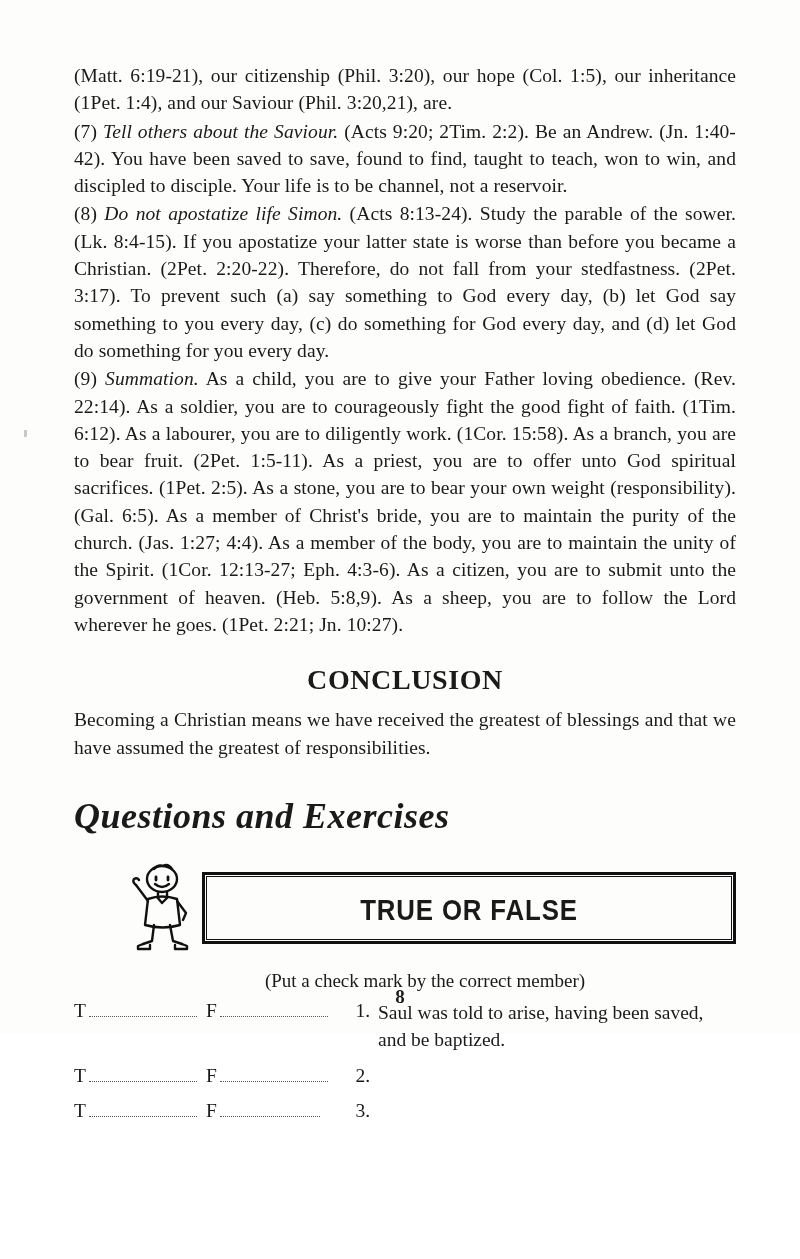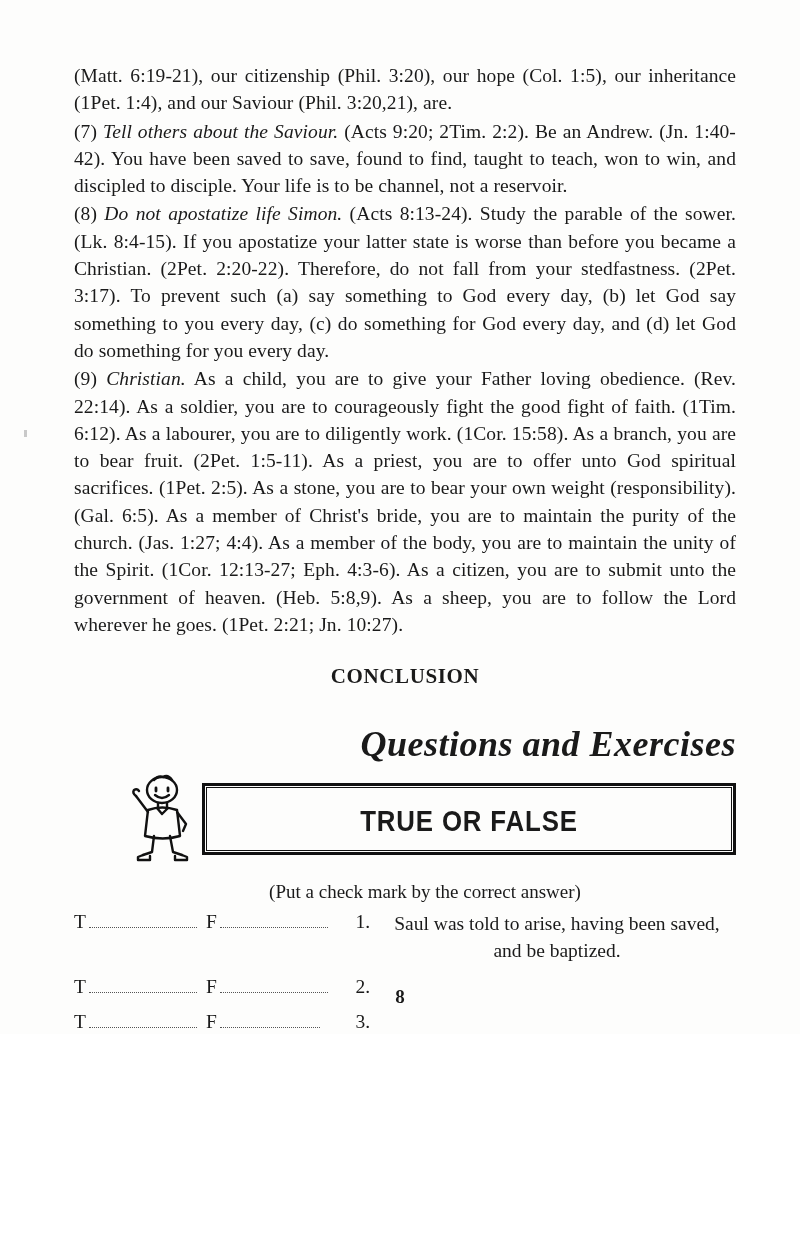--- a/index.html
+++ b/index.html
@@ -43,32 +43,32 @@
     text-indent: 28px;
   }
   i, .ital {
     font-style: italic;
     font-family: Liberation Serif, serif;
   }
   .conclusion-head {
     text-align: center;
     font-family: "Liberation Serif", serif;
     font-weight: bold;
-    font-size: 21px;
+    font-size: 28px;
     letter-spacing: 0.6px;
     margin: 26px 0 10px 0;
   }
   .qe-title {
-    text-align: right;
+    text-align: left;
     font-family: "Liberation Serif", serif;
     font-style: italic;
     font-weight: bold;
     font-size: 36px;
     letter-spacing: 0.5px;
-    margin: 34px 0 18px 0;
+    margin: 34px 0 35px 0;
   }
   .tf-box {
     position: relative;
     margin-top: 8px;
     height: 74px;
   }
   .tf-rect {
     position: absolute;
     left: 128px;
     top: 0;
@@ -143,21 +143,21 @@
   .q-num {
     flex: 0 0 34px;
     font-size: 19.5px;
     text-align: right;
     padding-right: 8px;
   }
   .q-text {
     font-size: 19.5px;
     line-height: 1.38;
     flex: 1;
-    text-align: center;
+    text-align: left;
   }
   .page-number {
     position: absolute;
     left: 0; right: 0;
     bottom: 26px;
     text-align: center;
     font-size: 19px;
     font-weight: bold;
   }
   .speck {
@@ -187,26 +187,27 @@
     </p>
 
     <p class="body-par indent">
       <span>(8)</span>
       <i>Do not apostatize life Simon.</i>
       <span>(Acts 8:13-24). Study the parable of the sower. (Lk. 8:4-15). If you apostatize your latter state is worse than before you became a Christian. (2Pet. 2:20-22). Therefore, do not fall from your stedfastness. (2Pet. 3:17). To prevent such (a) say something to God every day, (b) let God say something to you every day, (c) do something for God every day, and (d) let God do something for you every day.</span>
     </p>
 
     <p class="body-par indent">
       <span>(9)</span>
-      <i>Christian.</i>
+      <i>Summation.</i>
       <span>As a child, you are to give your Father loving obedience. (Rev. 22:14). As a soldier, you are to courageously fight the good fight of faith. (1Tim. 6:12). As a labourer, you are to diligently work. (1Cor. 15:58). As a branch, you are to bear fruit. (2Pet. 1:5-11). As a priest, you are to offer unto God spiritual sacrifices. (1Pet. 2:5). As a stone, you are to bear your own weight (responsibility). (Gal. 6:5). As a member of Christ's bride, you are to maintain the purity of the church. (Jas. 1:27; 4:4). As a member of the body, you are to maintain the unity of the Spirit. (1Cor. 12:13-27; Eph. 4:3-6). As a citizen, you are to submit unto the government of heaven. (Heb. 5:8,9). As a sheep, you are to follow the Lord wherever he goes. (1Pet. 2:21; Jn. 10:27).</span>
     </p>
 
     <div class="conclusion-head">CONCLUSION</div>
 
+    <p class="body-par indent">Becoming a Christian means we have received the greatest of blessings and that we have assumed the greatest of responsibilities.</p>
 
     <div class="qe-title">Questions and Exercises</div>
 
     <div class="tf-box">
       <svg class="mascot" viewBox="0 0 104 88">
         <g fill="none" stroke="#111" stroke-width="2.4" stroke-linecap="round" stroke-linejoin="round">
 
           <ellipse cx="52" cy="16" rx="15" ry="13"></ellipse>
 
           <path d="M44 6 q4 -5 9 -3 q5 -3 9 3"></path>
@@ -234,21 +235,21 @@
           <path d="M33 81 l-5 2 l0 3 l12 0 l0 -4"></path>
           <path d="M72 81 l5 2 l0 3 l-12 0 l0 -4"></path>
         </g>
       </svg>
       <div class="tf-rect">
         <div class="tf-rect-inner"></div>
         <div class="tf-label">TRUE OR FALSE</div>
       </div>
     </div>
 
-    <div class="instruction">(Put a check mark by the correct answer)</div>
+    <div class="instruction">(Put a check mark by the correct member)</div>
 
     <div class="q-list">
 
       <div class="q-row">
         <div class="tf-marks">
           <span class="tf-t"><span>T</span><span class="rule"></span></span>
           <span class="tf-f"><span>F</span><span class="rule"></span></span>
         </div>
         <div class="q-num">1.</div>
         <div class="q-text">Saul was told to arise, having been saved, and be baptized.</div>

